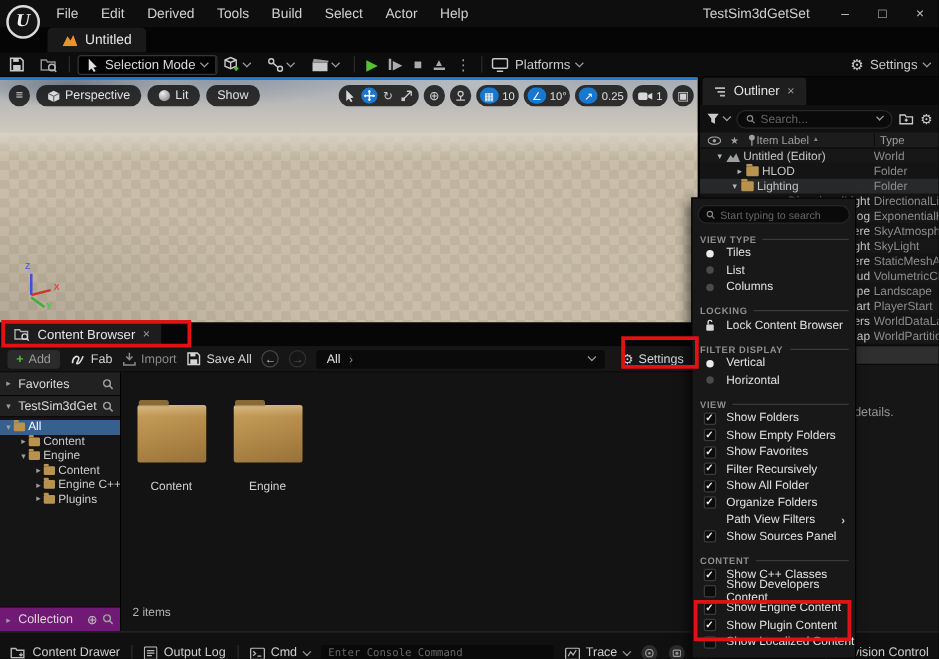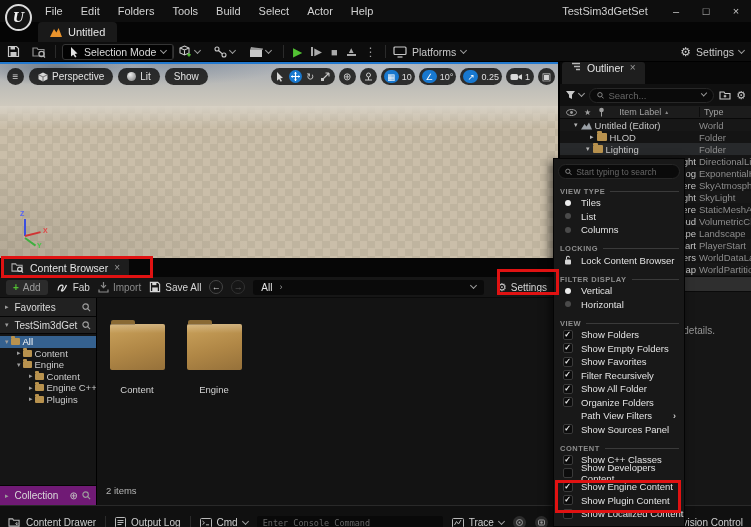--- a/index.html
+++ b/index.html
@@ -53,21 +53,21 @@
   .tcell.active{background:#1878cf;color:#fff}
   .blue-cell{background:#1878cf;border-radius:7px;height:13px;min-width:15px;display:flex;align-items:center;justify-content:center;color:#fff;font-size:8.5px;padding:0 3px}
   .snapval{font-size:9px;color:#e0e0e0}
   .litdot{width:9px;height:9px;border-radius:50%;background:radial-gradient(circle at 35% 30%,#eee,#777)}
   
   .gizmo{position:absolute;left:14px;top:146px;width:42px;height:42px;z-index:2}
   .gz{position:absolute;font-size:7px;font-weight:bold}
   
   .dock{left:560px;top:62px;width:191px;height:443px;background:#101010;overflow:hidden}
   .dock-tabrow{position:absolute;left:0;top:0;width:100%;height:22px;background:#080808}
-  .dock-tab{position:absolute;left:2px;top:0;height:22px;padding:0 9px;background:#1e1e1e;border-radius:3px 3px 0 0;display:flex;align-items:flex-start;gap:6px;font-size:10.5px;color:#e3e3e3}
+  .dock-tab{position:absolute;left:2px;top:0;height:22px;padding:0 9px;background:#1e1e1e;border-radius:3px 3px 0 0;display:flex;align-items:center;gap:6px;font-size:10.5px;color:#e3e3e3}
   .xclose{color:#9a9a9a;font-size:10px}
   .ol-toolbar{position:absolute;left:0;top:22px;width:100%;height:22px;display:flex;align-items:center;gap:5px;padding:0 5px;background:#101010}
   .search-pill{height:15px;background:#0a0a0a;border:1px solid #272727;border-radius:8px;display:flex;align-items:center;gap:4px;padding:0 7px}
   .ol-colhdr{position:absolute;left:0;top:44px;width:100%;height:13px;background:#1c1c1c;border-bottom:1px solid #090909;font-size:9px;color:#a0a0a0;display:flex;align-items:center}
   .ol-rows{position:absolute;left:0;top:57px;width:100%}
   .ol-row{position:relative;height:12px;font-size:9.5px}
   .ol-row:nth-child(odd){background:#171717}
   .ol-row:nth-child(even){background:#141414}
   .ol-row.hov{background:#27292b}
   .ol-label{position:absolute;left:0;top:0;bottom:0;width:139px;display:flex;align-items:center;overflow:hidden;white-space:nowrap;color:#c6c6c6}
@@ -134,21 +134,21 @@
   
   .redbox{position:absolute;border:3px solid #e01212;z-index:60;pointer-events:none}
 </style>
 </head>
 <body>
 
 <div class="abs titlebar">
   <div class="abs menus flex">
       <span class="menu-item">File</span>
       <span class="menu-item">Edit</span>
-      <span class="menu-item">Folders</span>
+      <span class="menu-item">Derived</span>
       <span class="menu-item">Tools</span>
       <span class="menu-item">Build</span>
       <span class="menu-item">Select</span>
       <span class="menu-item">Actor</span>
       <span class="menu-item">Help</span>
     </div>
   <div class="abs win-title">TestSim3dGetSet</div>
   <div class="abs win-btns flex">
     <div class="win-btn">–</div>
     <div class="win-btn">□</div>
@@ -365,21 +365,21 @@
           <circle cx="5.5" cy="3.5" r="1.4" f="" fill="#9f9f9f"></circle>
         </svg>
       </span>
     <span style="margin-left:7px;font-size:8px">★</span>
     <span style="margin-left:7px">
         <svg width="7" height="10" viewBox="0 0 7 10">
           <circle cx="3.5" cy="3" r="2.3" fill="#9f9f9f"></circle>
           <path d="M3.5 5v4.5" stroke="#9f9f9f"></path>
         </svg>
       </span>
-    <span style="margin-left:14px">Item Label</span>
+    <span style="margin-left:0">Item Label</span>
     <span style="margin-left:3px;font-size:5px;color:#8a8a8a">▲</span>
     <span style="position:absolute;left:139px;border-left:1px solid #0d0d0d;padding-left:4px">Type</span>
   </div>
   <div class="ol-rows">
       <div class="ol-row">
     <span class="ol-label" style="padding-left: 14px;">
       <span class="ol-arrow">▾</span>
       <span style="margin-right:3px">
             <svg width="11" height="9" viewBox="0 0 11 9">
               <path d="M0 8.5L3.5 3l2 2.5L8 1.5l3 7z" fill="#9aa0a6"></path>

